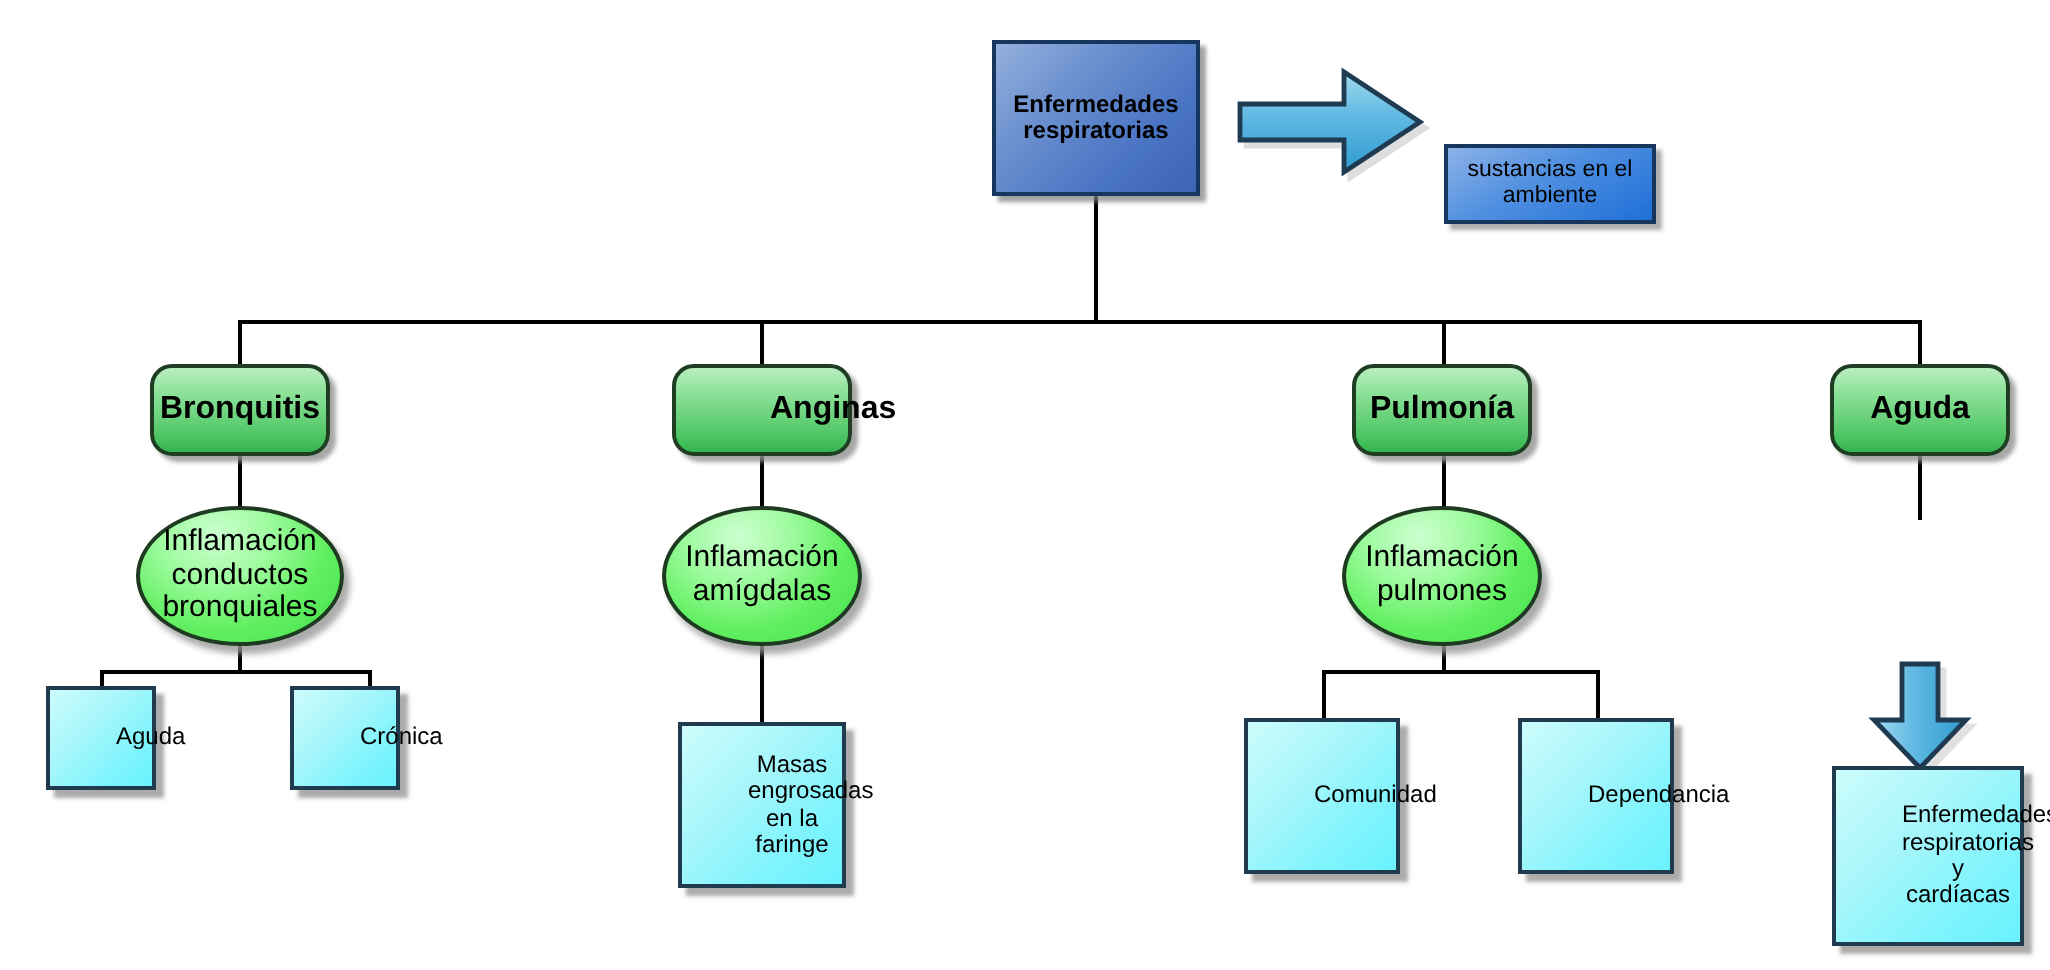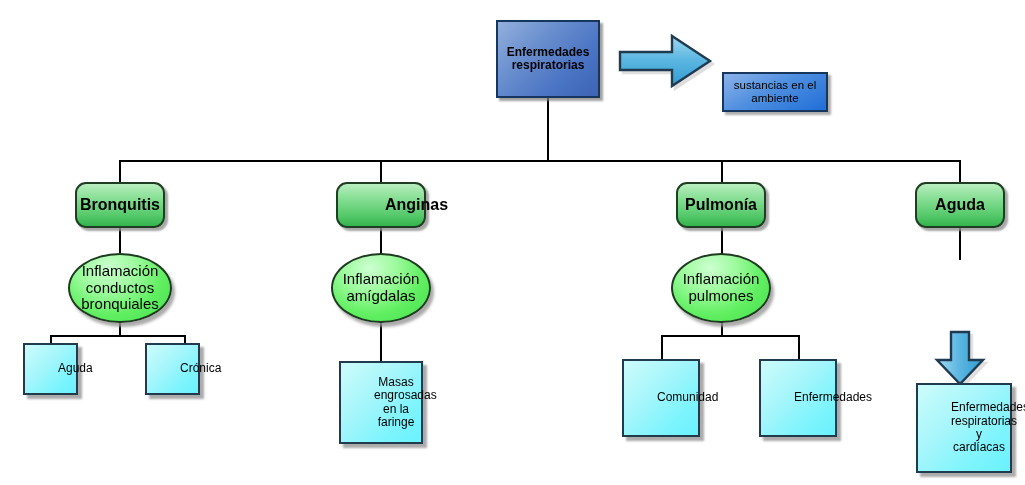--- a/index.html
+++ b/index.html
@@ -178,21 +178,21 @@
     <span>Inflamación pulmones</span>
   </div>
   <div class="line line-v" style="left:721px; top:318px; height:18px;"></div>
   <div class="line line-h" style="left:661px; top:335px; width:139px;"></div>
   <div class="line line-v" style="left:661px; top:335px; height:25px;"></div>
   <div class="line line-v" style="left:798px; top:335px; height:25px;"></div>
   <div class="node cyan-box" style="left:622px; top:359px; width:78px; height:78px;justify-content:center;">
     <span>Comunidad</span>
   </div>
   <div class="node cyan-box" style="left:759px; top:359px; width:78px; height:78px;">
-    <span>Enfermedades</span>
+    <span>Dependancia</span>
   </div>
 
   <div class="node green-round" style="left:915px; top:182px; width:90px; height:46px;">
     <span>Aguda</span>
   </div>
   <div class="line line-v" style="left:959px; top:228px; height:32px;"></div>
 
   <svg class="arrow" style="left:930px; top:330px;" width="64" height="58" viewBox="0 0 64 58">
     <defs>
       <linearGradient id="dgrad" x1="0" y1="0" x2="1" y2="0">

